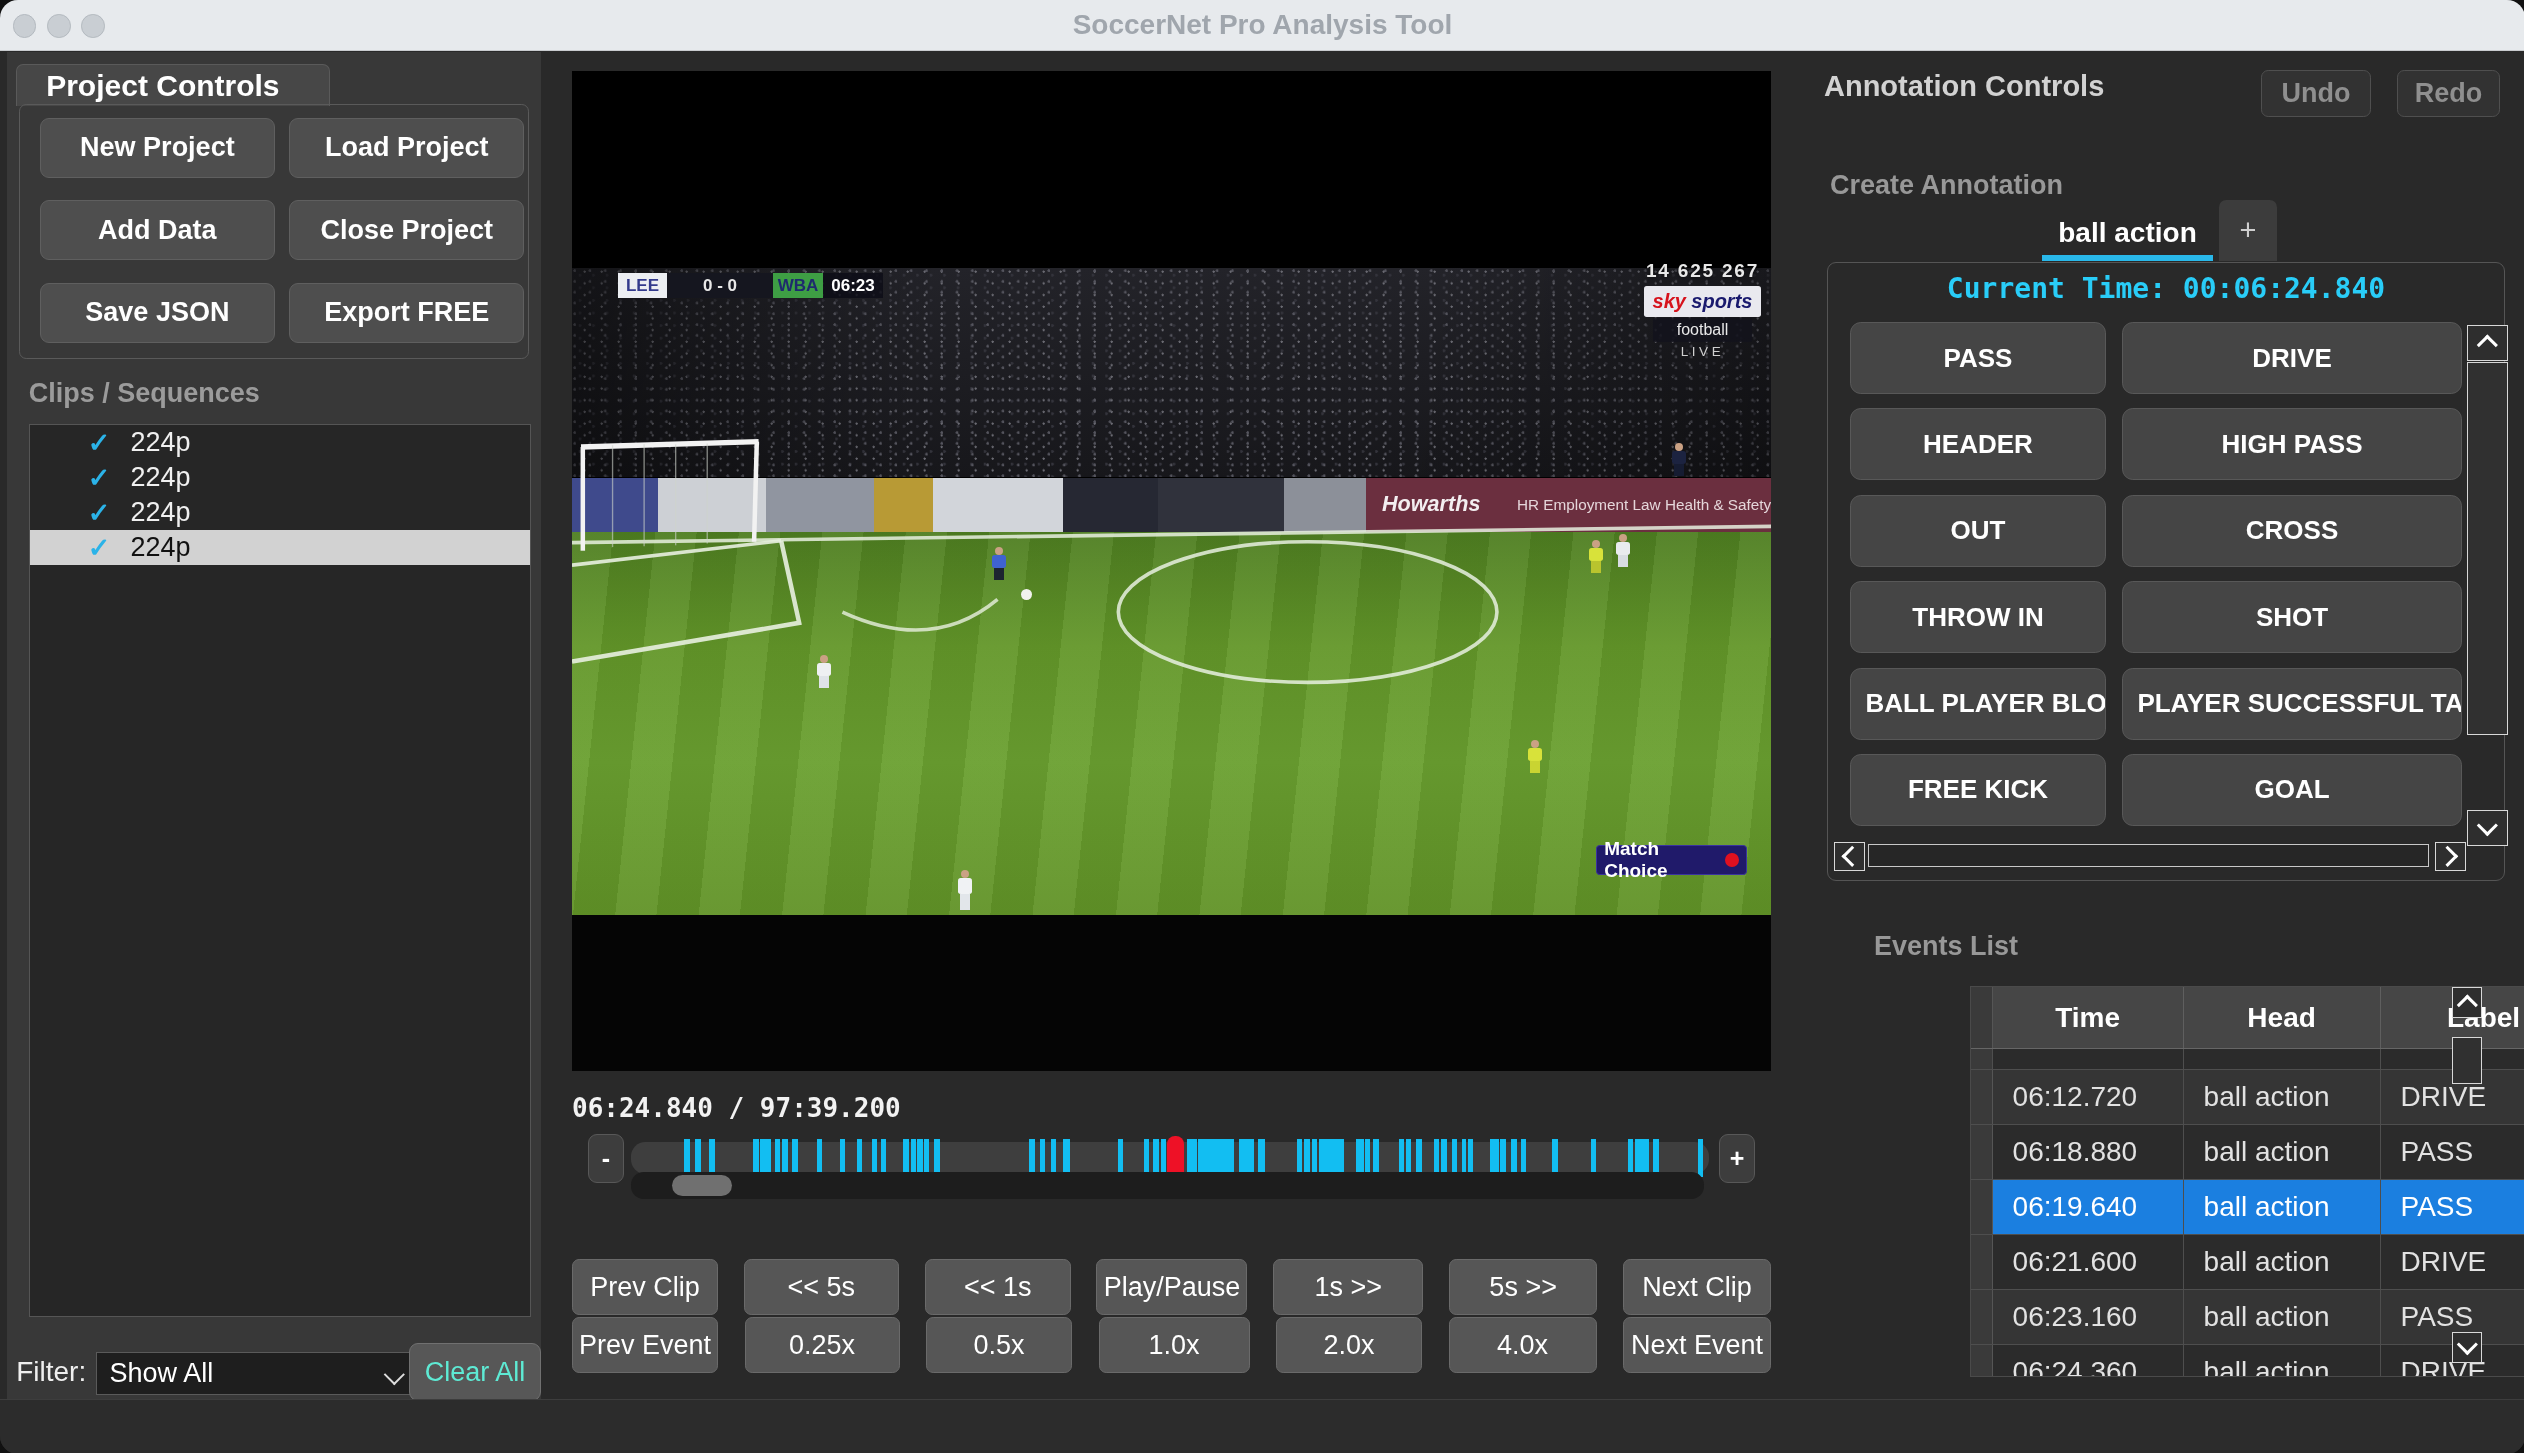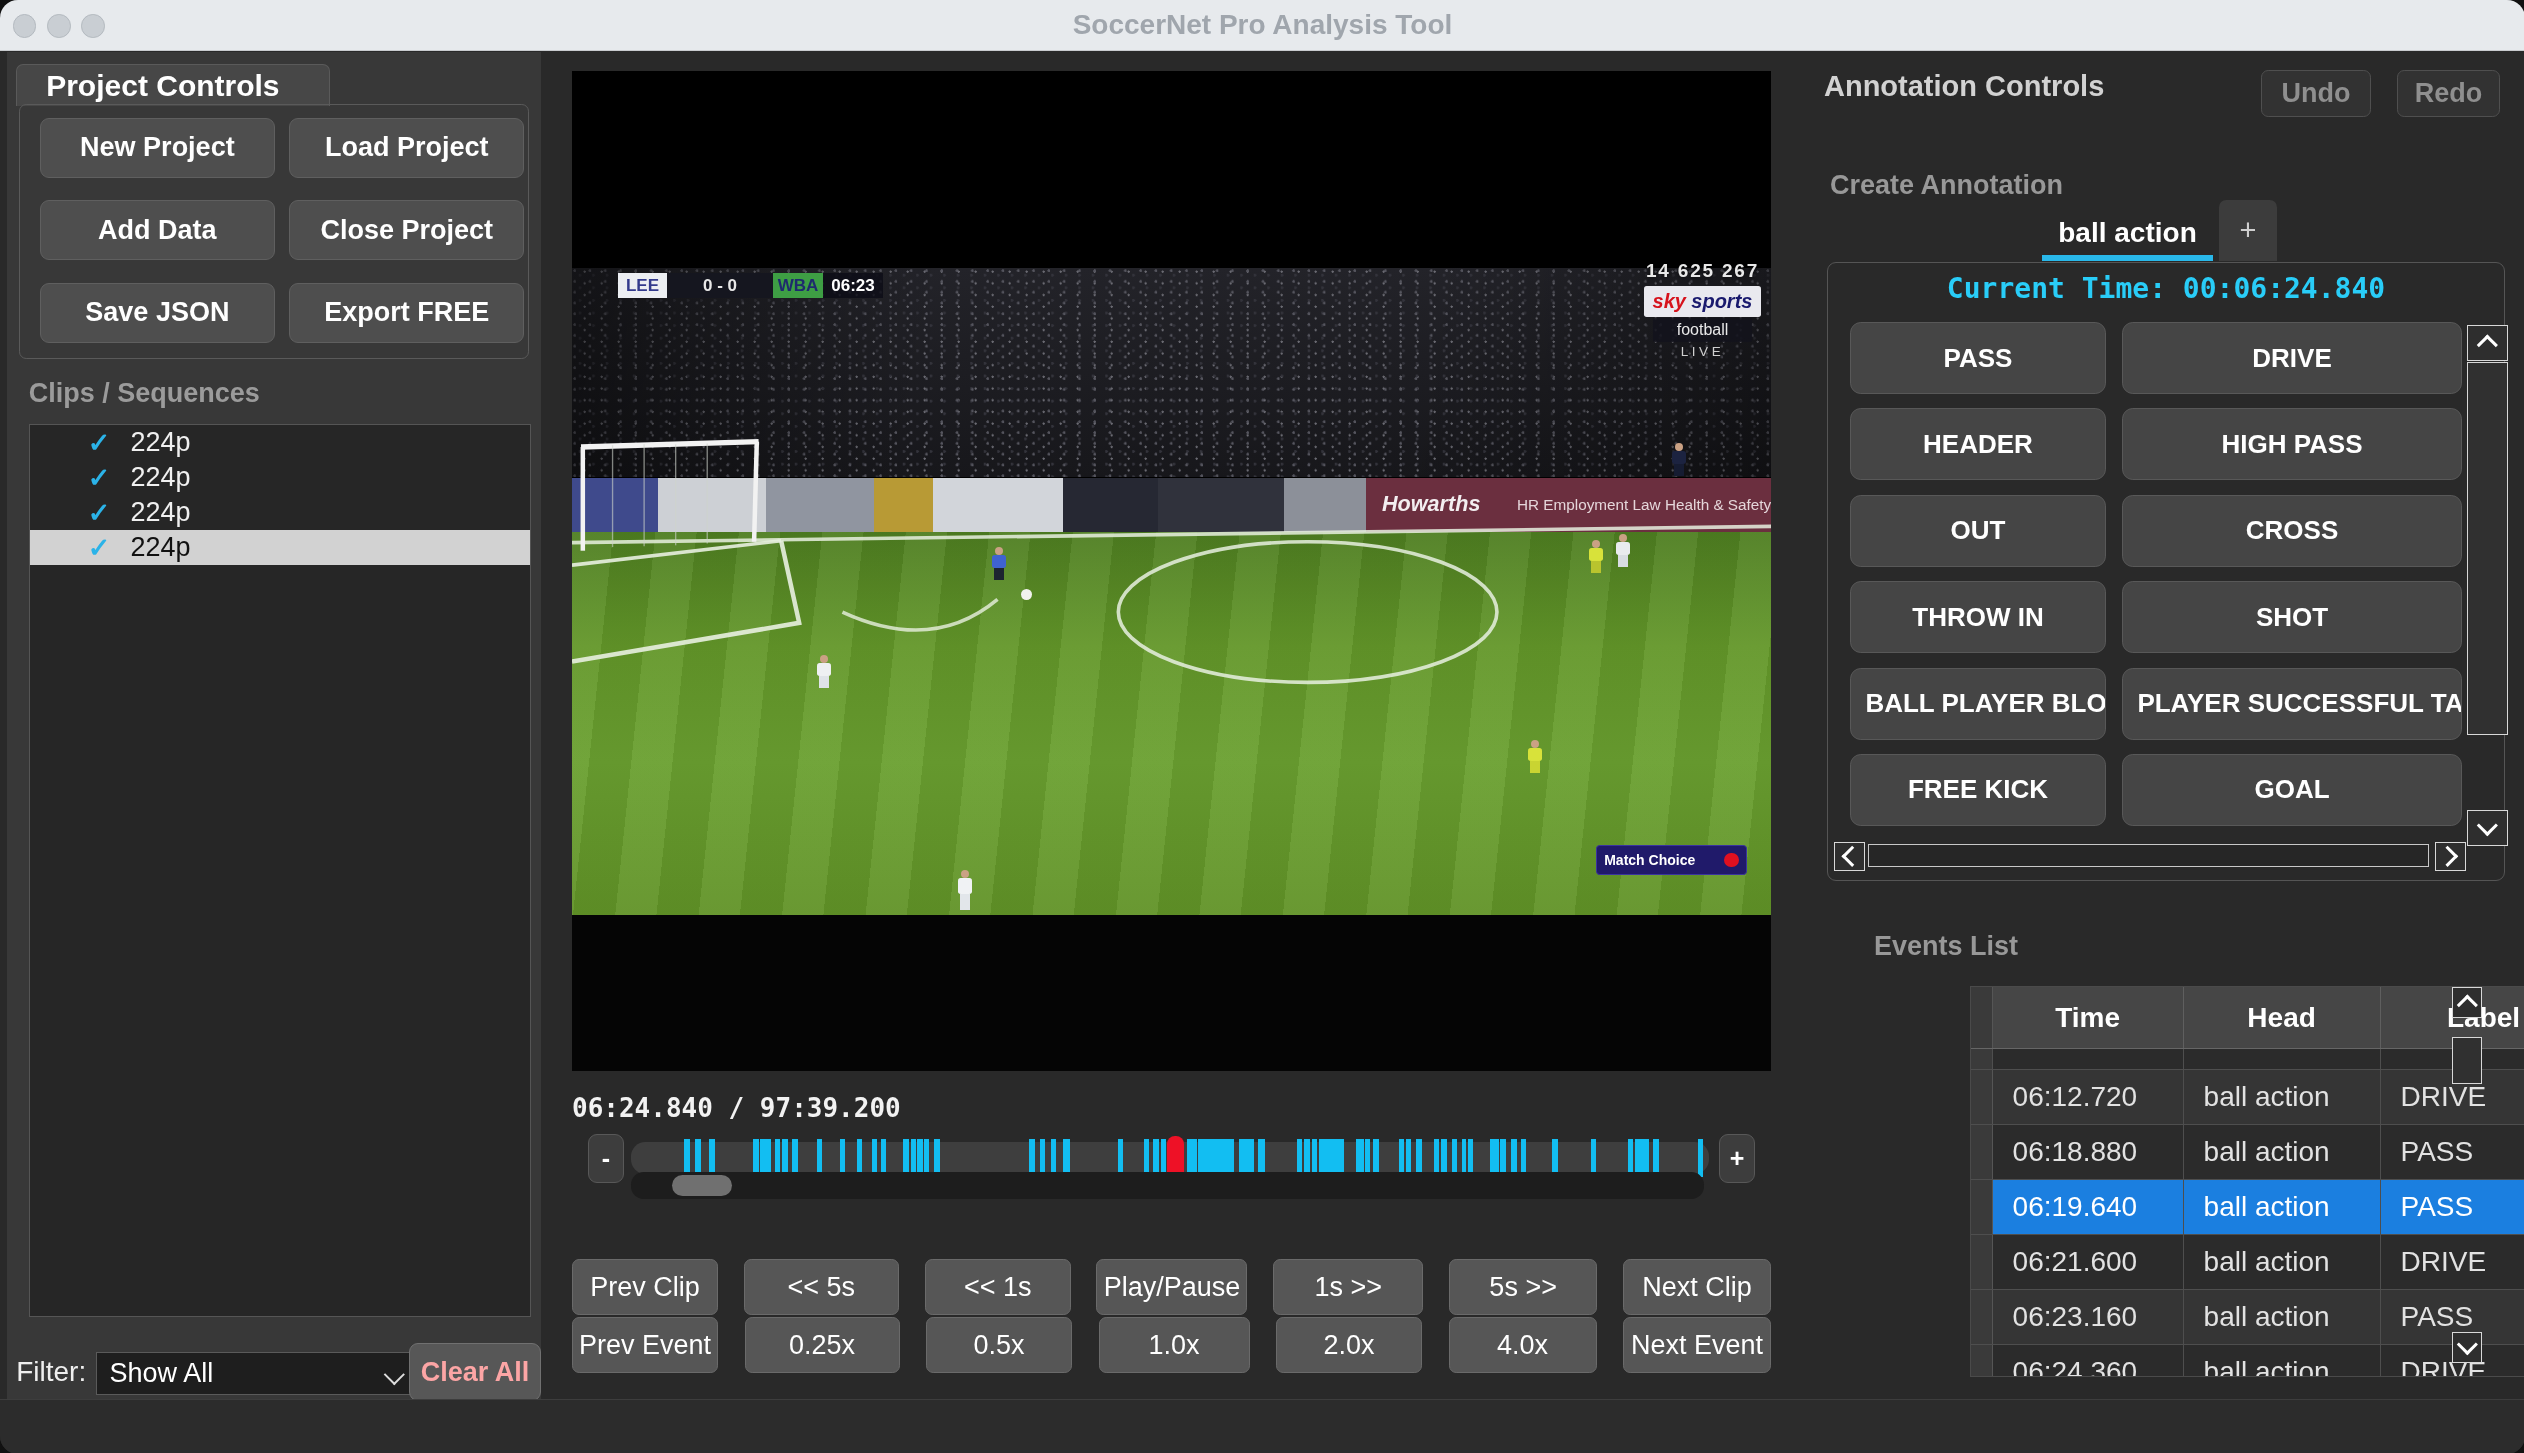--- a/index.html
+++ b/index.html
@@ -34,22 +34,22 @@
   .clip-row.selected{background:#d2d2d2;color:#111;}
   .clip-check{color:#2bb3e8;font-weight:bold;font-size:27px;margin-left:58px;margin-right:20px;}
   .filter-row{position:absolute;left:1.8px;top:1291px;width:530px;height:63px;}
   .filter-label{position:absolute;left:7.2px;top:12.6px;color:#efefef;font-size:28px;}
   .filter-select{position:absolute;left:87px;top:9px;width:321px;height:43px;background:#1e1e1e;
                  border:1.8px solid #5a5a5a;box-sizing:border-box;color:#fff;font-size:27px;
                  display:flex;align-items:center;padding-left:12.6px;}
   .filter-chev{position:absolute;right:14.4px;top:13.5px;width:12.6px;height:12.6px;
                border-right:2.7px solid #ddd;border-bottom:2.7px solid #ddd;transform:rotate(45deg);}
   .clear-btn{position:absolute;left:400px;top:0px;width:132px;height:58px;background:#575757;
-             border:1.8px solid #707070;border-radius:9px;color:#fca5a5;font-size:27px;
-             display:flex;align-items:center;justify-content:center;box-sizing:border-box;font-weight:bold;}
+             border:1.8px solid #707070;border-radius:9px;color:#5eead4;font-size:27px;
+             display:flex;align-items:center;justify-content:center;box-sizing:border-box;}
 
   
   .video{position:absolute;left:572px;top:71px;width:1199px;height:1000px;background:#000;overflow:hidden;}
   .v-crowd{position:absolute;left:0;top:197px;width:1199px;height:209px;background-color:#1b1b1f;
     background-image:
       radial-gradient(circle at 2.7px 2.7px,#55555e 1.2px,transparent 1.6px),
       radial-gradient(circle at 8px 7.2px,#33333b 1.2px,transparent 1.6px),
       radial-gradient(circle at 12.6px 3.6px,#6a6a72 0.9px,transparent 1.4px),
       linear-gradient(to bottom,#232329,#17171b);
     background-size:15.3px 10.8px,13.5px 12.6px,17px 11.7px,100% 100%;}
@@ -80,21 +80,21 @@
             display:flex;align-items:center;justify-content:center;font-size:20px;font-weight:bold;font-style:italic;}
   .sky-logo .sky{color:#d6121c;margin-right:5.4px;}
   .sky-logo .sports{color:#1a1a6e;}
   .sky-foot{margin:1.8px auto 0;width:99px;height:23.4px;background:rgba(18,18,28,.82);color:#e8e8e8;
             font-size:16px;display:flex;align-items:center;justify-content:center;border-radius:1.8px;}
   .sky-live{margin-top:1.8px;color:#cfcfcf;font-size:13.5px;letter-spacing:3.6px;}
 
   .matchchoice{position:absolute;left:1024px;top:774px;width:151px;height:30px;background:#201a6a;
                border:0.9px solid #3a33a0;border-radius:3.6px;display:flex;align-items:center;
                justify-content:space-between;padding:0 7.2px;box-sizing:border-box;}
-  .mc-text{color:#fff;font-size:14px;font-weight:bold;}
+  .mc-text{color:#fff;font-size:19px;font-weight:bold;}
   .mc-dot{width:14.4px;height:14.4px;border-radius:50%;background:#e01020;}
 
   .player{position:absolute;width:13.5px;}
   .player .head{width:8px;height:8px;border-radius:50%;background:#caa184;margin:0 auto;}
   .player .shirt{width:13.5px;height:12.6px;border-radius:2.7px;margin:0 auto;}
   .player .legs{width:10px;height:12.6px;margin:0 auto;}
 
   
   .time-display{position:absolute;left:572px;top:1093px;width:1199px;text-align:left;color:#f2f2f2;
                 font-family:"DejaVu Sans Mono",monospace;font-size:26px;font-weight:bold;}

